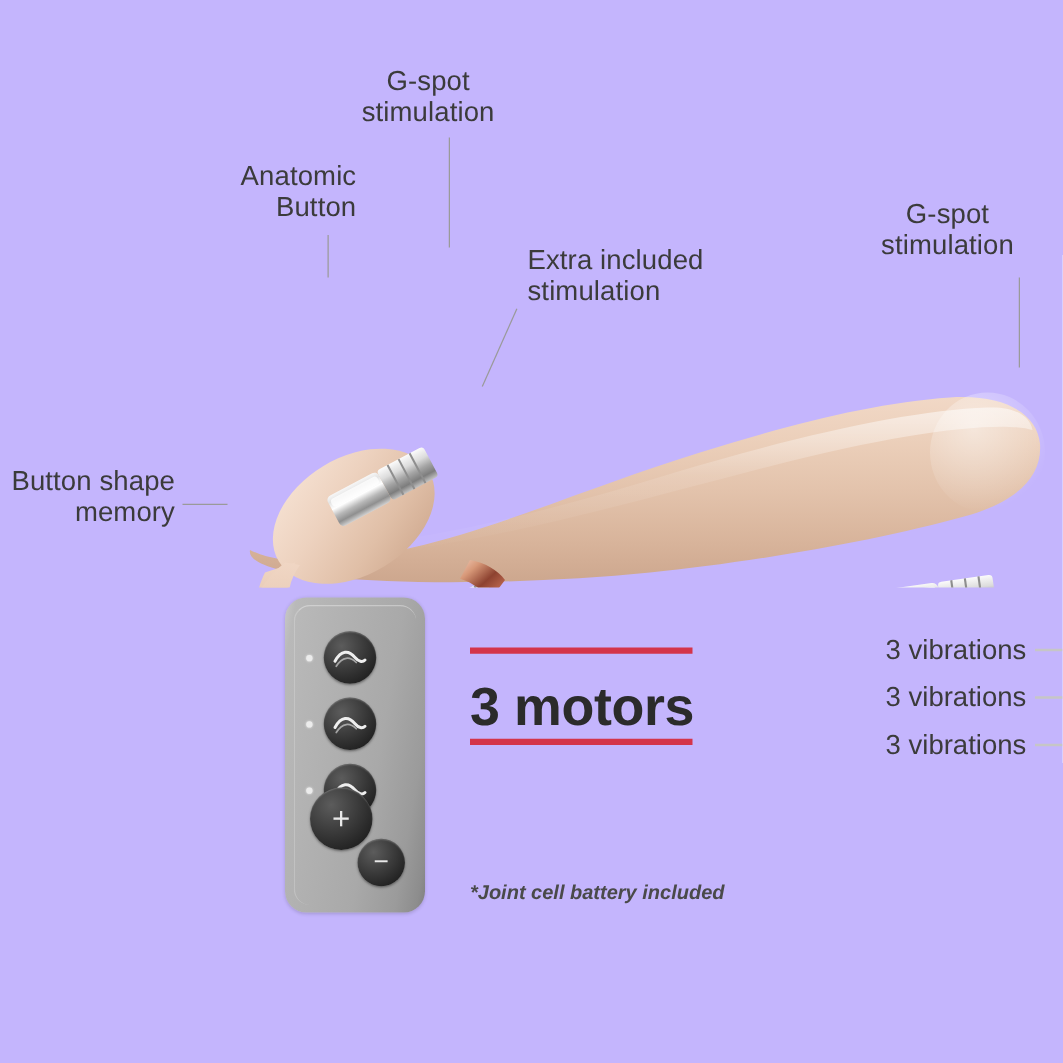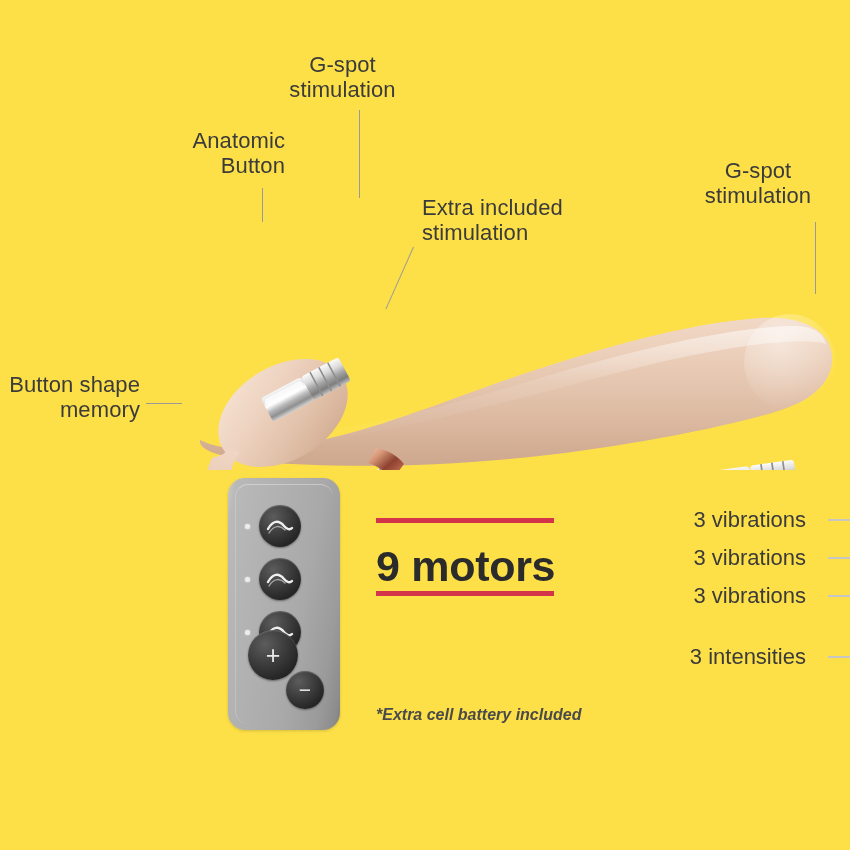--- a/index.html
+++ b/index.html
@@ -10,21 +10,21 @@
     width: 850px;
     height: 850px;
     background: #fcfcfd;
     font-family: "Liberation Sans", sans-serif;
     overflow: hidden;
   }
   #canvas {
     position: relative;
     width: 850px;
     height: 850px;
-    background: #fde047;
+    background: #c4b5fd;
   }
 
   
   .callout {
     position: absolute;
     color: #3b3b3b;
     font-size: 22px;
     line-height: 1.14;
     letter-spacing: 0.1px;
     white-space: pre-line;
@@ -124,21 +124,21 @@
   .plus-btn .sign { font-size: 25px; }
   .minus-btn .sign { font-size: 21px; }
 
   
   .feature-row {
     position: absolute;
     right: 0;
     display: flex;
     align-items: center;
     justify-content: flex-end;
-    gap: 22px;
+    gap: 7px;
   }
   .feature-label {
     color: #3b3b3b;
     font-size: 22px;
     white-space: nowrap;
   }
   .feature-dash {
     width: 22px;
     height: 2px;
     background: #c6c6c6;
@@ -354,24 +354,20 @@
     <span class="feature-dash"></span>
   </div>
   <div class="feature-row" style="top:545px; width:220px;">
     <span class="feature-label">3 vibrations</span>
     <span class="feature-dash"></span>
   </div>
   <div class="feature-row" style="top:583px; width:220px;">
     <span class="feature-label">3 vibrations</span>
     <span class="feature-dash"></span>
   </div>
-  <div class="feature-row" style="top:644px; width:220px;">
-    <span class="feature-label">3 intensities</span>
-    <span class="feature-dash"></span>
-  </div>
 
   <div id="remote">
 
     <span class="led" style="left:17px; top:46px;"></span>
     <div class="rbtn wave-btn" style="left:31px; top:27px;">
       <svg width="30" height="24" viewBox="0 0 30 24">
         <path d="M3 15 C8 6, 14 6, 19 12 C22 15.5, 25 16, 27 14" stroke="#efefef" stroke-width="2.4" fill="none" stroke-linecap="round"></path>
         <path d="M4 19 C9 11, 15 11, 20 16" stroke="#cfcfcf" stroke-width="1.4" fill="none" stroke-linecap="round" opacity="0.7"></path>
       </svg>
     </div>
@@ -396,19 +392,19 @@
       <span class="sign">+</span>
     </div>
 
     <div class="rbtn minus-btn">
       <span class="sign">−</span>
     </div>
   </div>
 
   <div id="headline">
     <div class="rule"></div>
-    <div class="head-line1">9 motors</div>
+    <div class="head-line1">3 motors</div>
     <div class="rule bottom"></div>
   </div>
 
-  <div id="footnote">*Extra cell battery included</div>
+  <div id="footnote">*Joint cell battery included</div>
 
 </div>
 
 </body></html>

